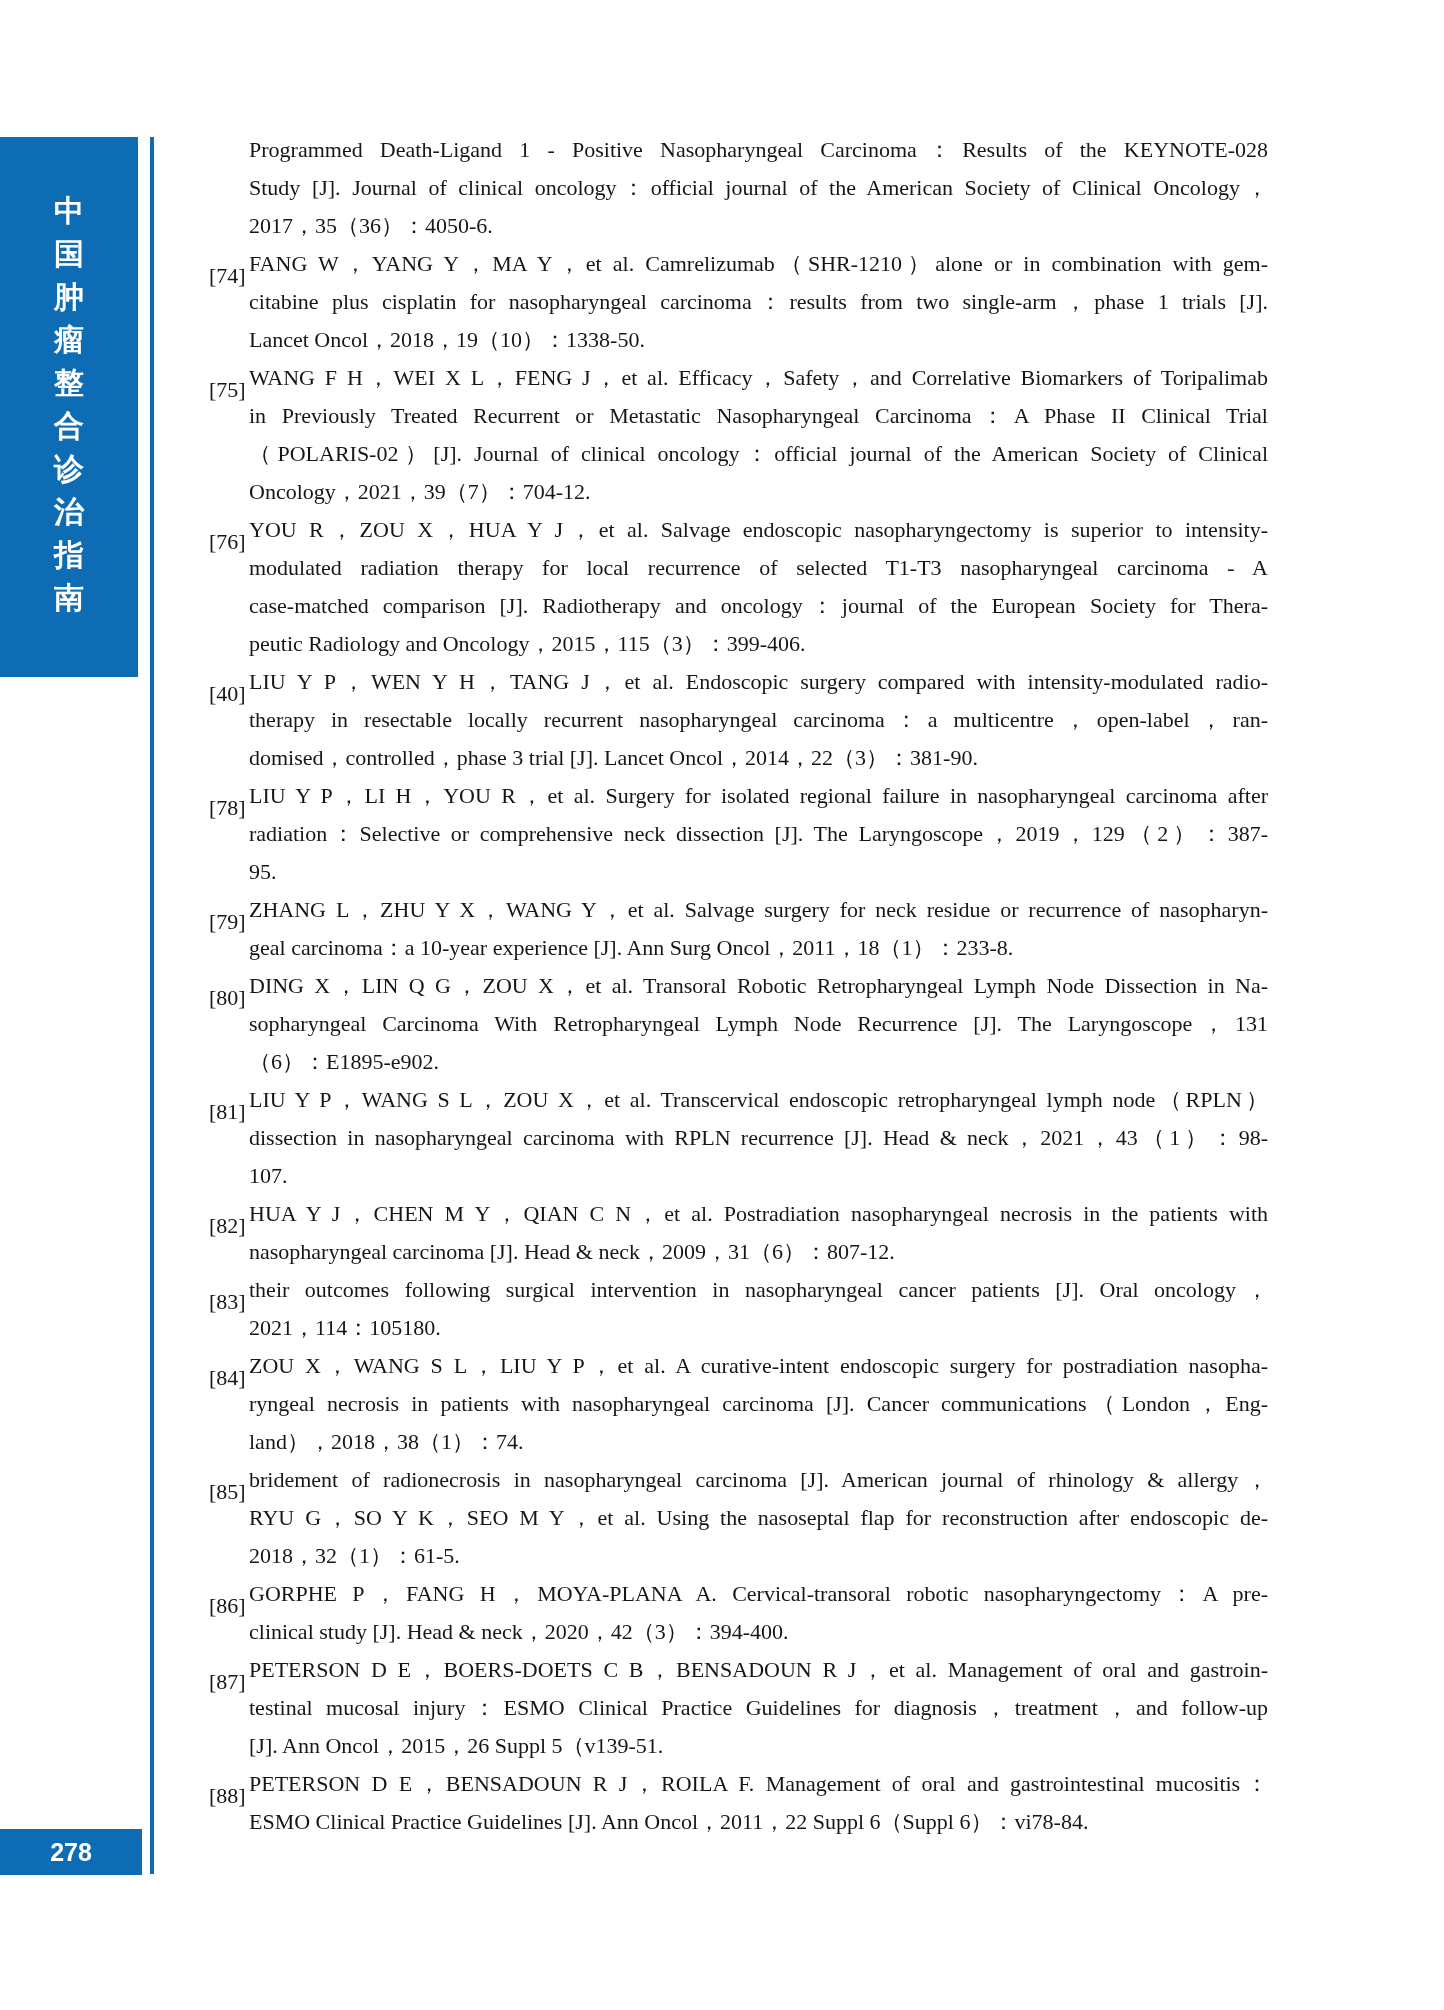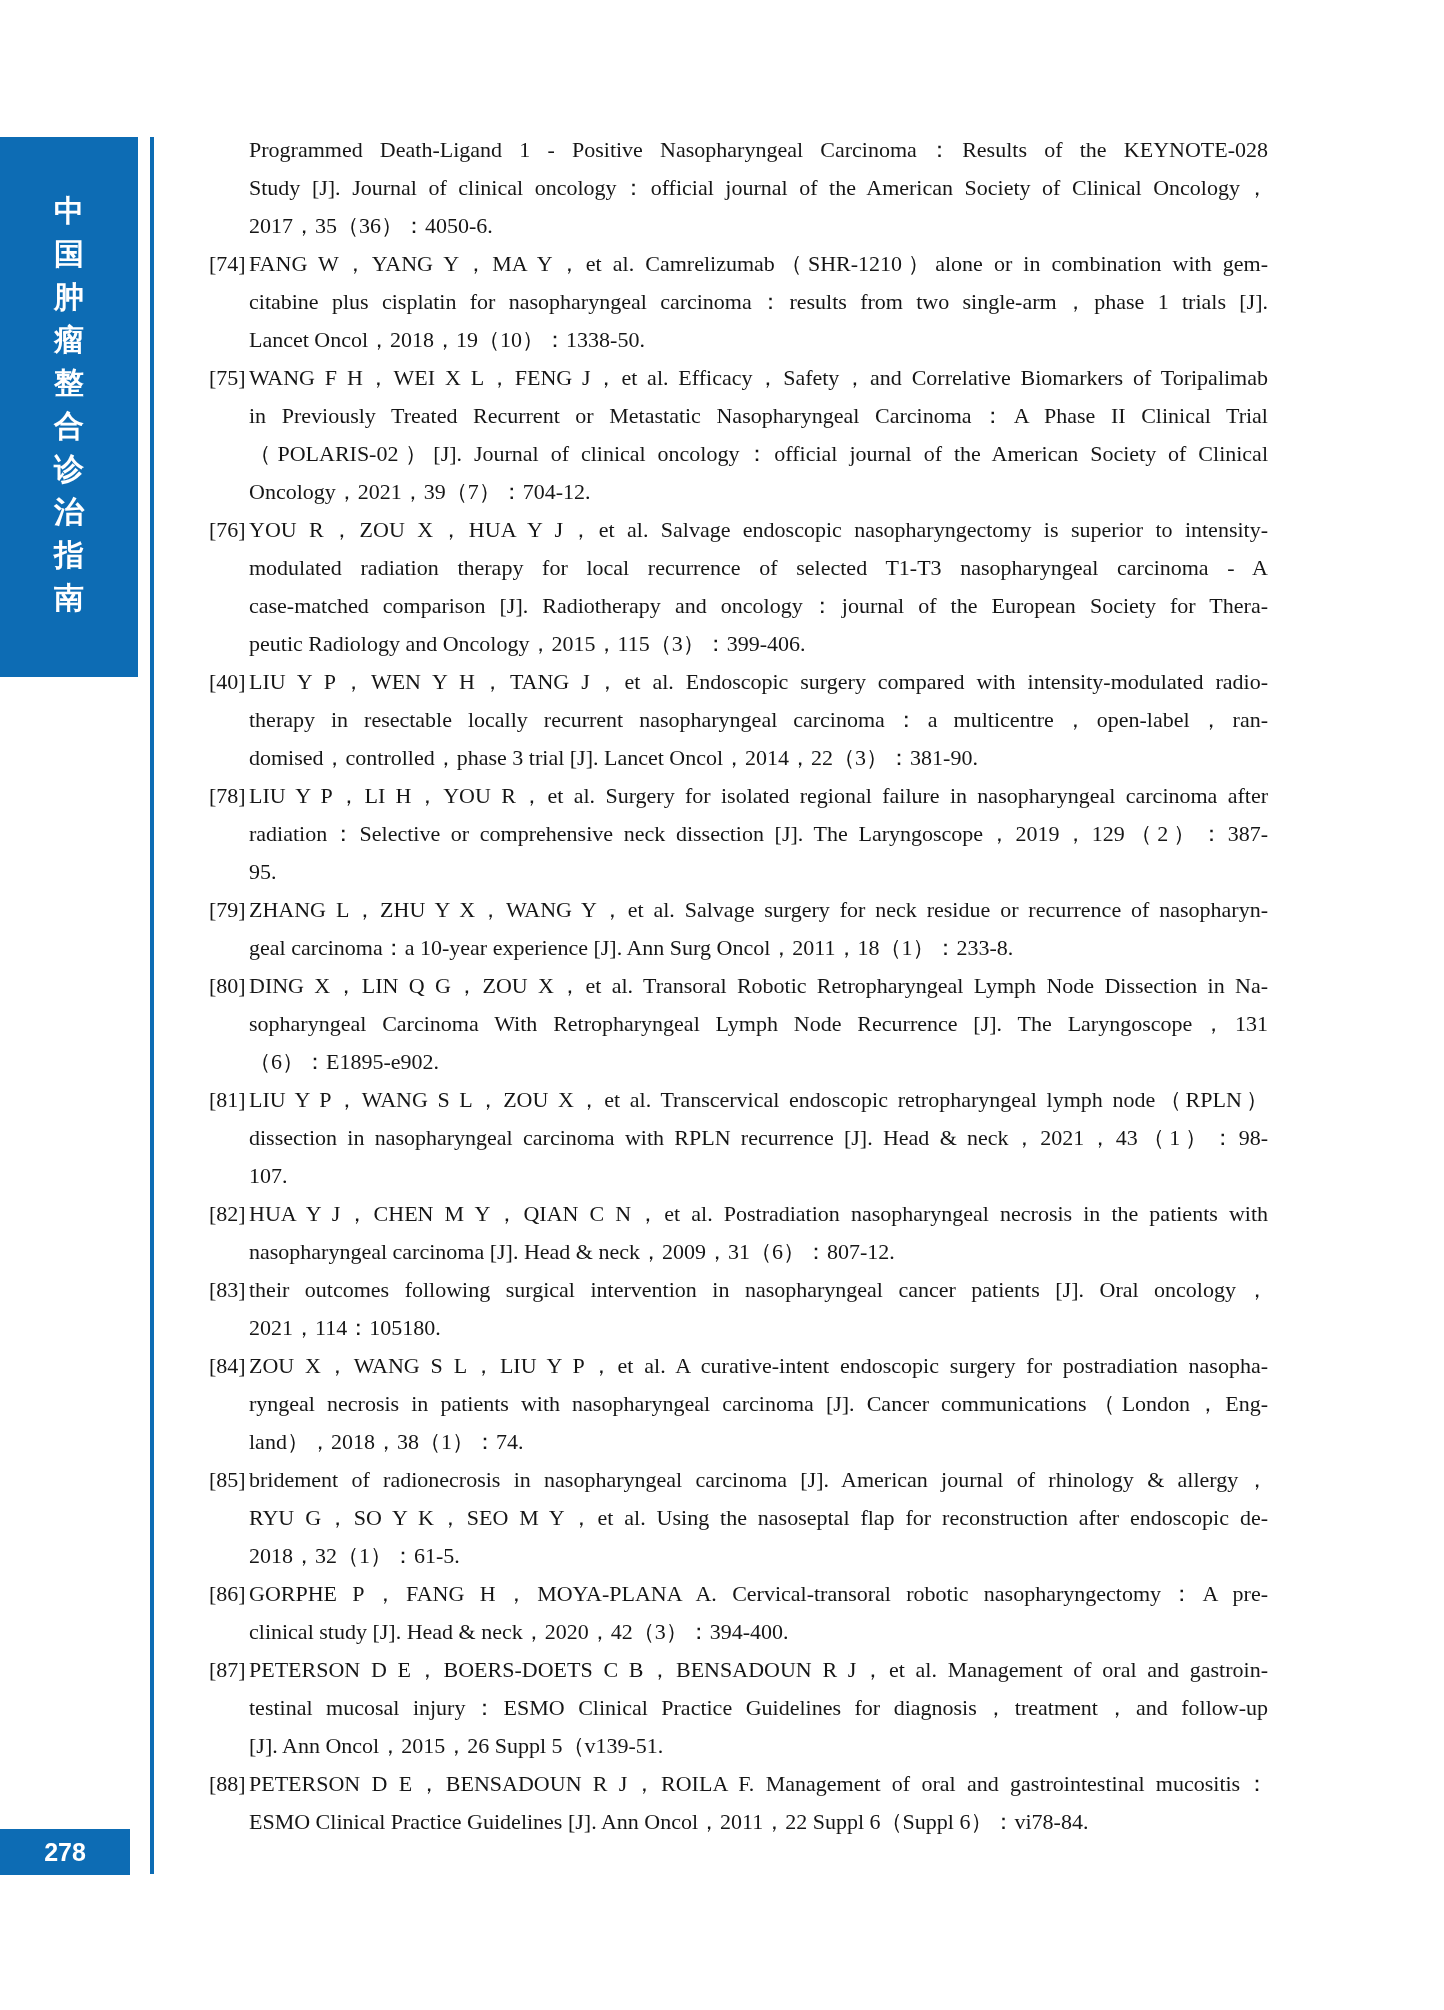--- a/index.html
+++ b/index.html
@@ -18,32 +18,32 @@
   .sidebar-char {
     color:#ffffff; font-weight:700; font-size:30px; line-height:43px;
     text-align:center;
     font-family:"DejaVu Sans","Liberation Sans",sans-serif;
   }
   .v-rule {
     position:absolute; left:150px; top:137px; width:4px; height:1737px;
     background:var(--accent);
   }
   .pagenum-badge {
-    position:absolute; left:0; top:1829px; width:130px; height:46px;
+    position:absolute; left:0; top:1829px; width:142px; height:46px;
     background:var(--accent); color:#ffffff;
     font-family:"Liberation Sans","DejaVu Sans",sans-serif;
     font-weight:700; font-size:25px;
     display:flex; align-items:center; justify-content:center;
   }
   .refs {
     position:absolute; left:209px; top:131px; width:1059px;
     font-size:22px; line-height:38px; color:var(--ink);
   }
   .entry { position:relative; padding-left:40px; }
-  .entry .label { position:absolute; left:0; top:0; height:38px; }
+  .entry .label { position:absolute; left:0; top:12px; height:38px; }
   .line { height:38px; overflow:hidden; }
   .line.j { text-align:justify; }
   .line.j::after { content:""; display:inline-block; width:100%; height:0; }
 </style>
 </head>
 <body>
 
 <div class="sidebar-box">
     <div class="sidebar-char">中</div>
     <div class="sidebar-char">国</div>

